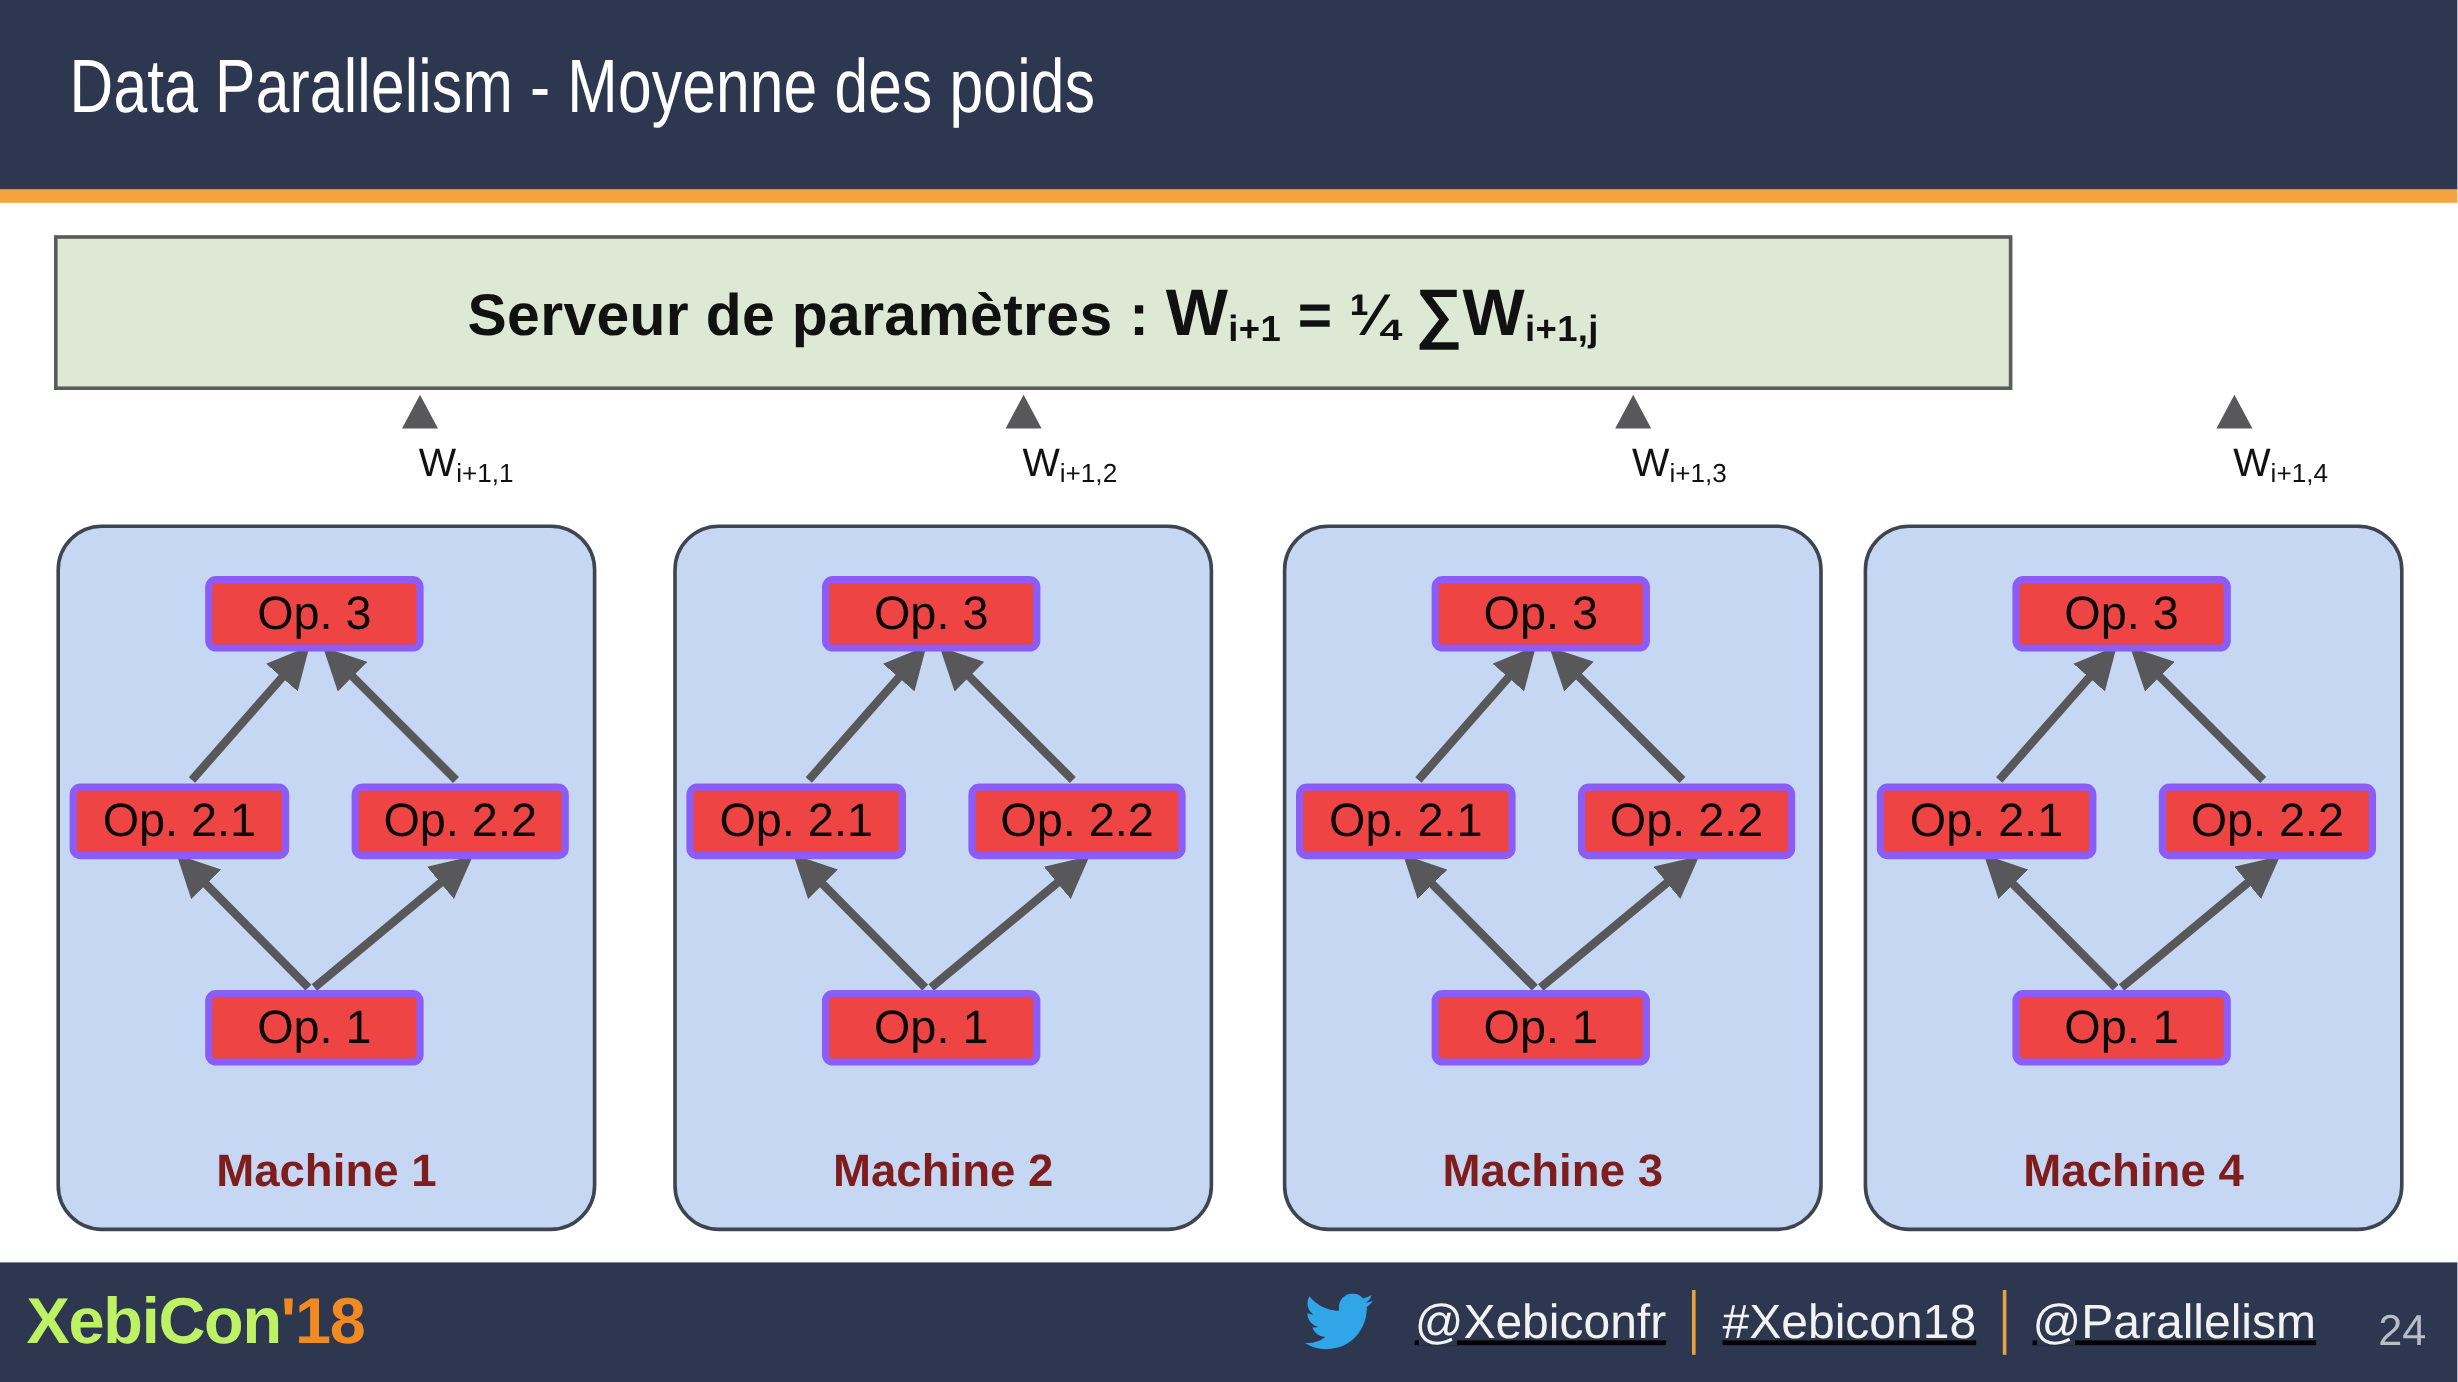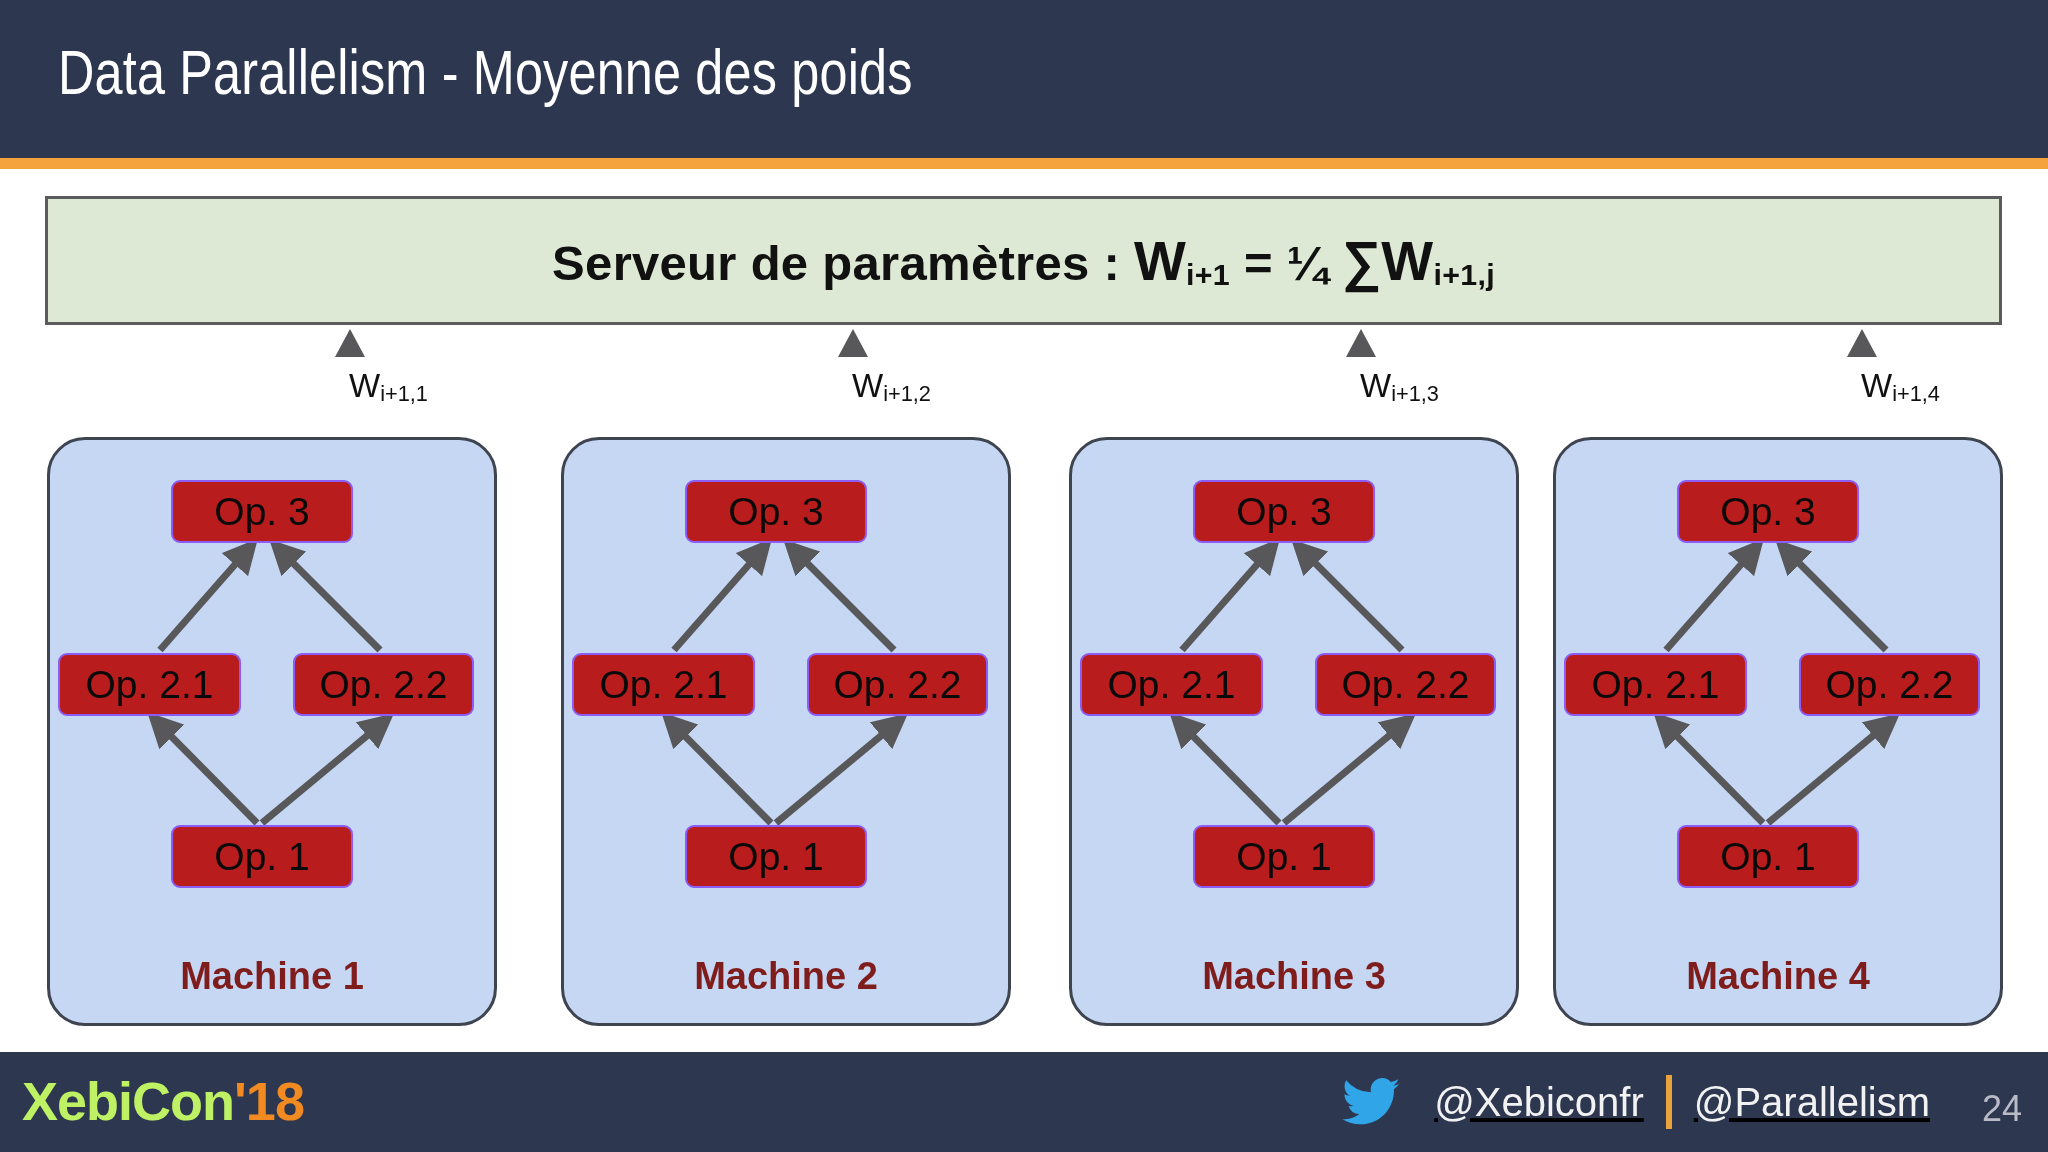--- a/index.html
+++ b/index.html
@@ -42,21 +42,21 @@
     width: 2048px;
     height: 11px;
     background: #f5a33c;
   }
 
   
   #param-server-box {
     position: absolute;
     left: 45px;
     top: 196px;
-    width: 1957px;
+    width: 1632px;
     height: 129px;
     background: #dde9d4;
     border: 3px solid #5b5b5b;
     box-sizing: border-box;
     display: flex;
     align-items: center;
     justify-content: center;
   }
   #param-server-text {
     font-family: "Liberation Sans Narrow", "Liberation Sans", sans-serif;
@@ -115,22 +115,22 @@
     text-align: center;
     font-family: "Liberation Sans", sans-serif;
     font-size: 38px;
     font-weight: bold;
     color: #7f1d1d;
   }
 
   
   .op-node {
     position: absolute;
-    background: #b91c1c;
-    border: 2px solid #8b5cf6;
+    background: #ef4444;
+    border: 6px solid #8b5cf6;
     border-radius: 9px;
     box-sizing: border-box;
     display: flex;
     align-items: center;
     justify-content: center;
     font-family: "Liberation Sans Narrow", "Liberation Sans", sans-serif;
     font-size: 39px;
     color: #0a0a0a;
     white-space: nowrap;
   }
@@ -324,18 +324,19 @@
 
 <div id="footer-bar">
   <div id="logo"><span class="logo-main">XebiCon</span><span class="logo-year">'18</span></div>
 
   <div id="footer-right">
     <svg id="twitter-icon" viewBox="0 0 24 20">
       <path fill="#30a6e8" d="M24 2.4c-.9.4-1.8.66-2.8.78 1-.6 1.77-1.55 2.13-2.68-.94.56-1.98.96-3.08 1.18A4.85 4.85 0 0 0 16.72 0c-2.68 0-4.85 2.17-4.85 4.85 0 .38.04.75.12 1.1A13.77 13.77 0 0 1 1.64.9a4.85 4.85 0 0 0 1.5 6.47 4.8 4.8 0 0 1-2.2-.6v.06c0 2.35 1.67 4.31 3.89 4.76a4.9 4.9 0 0 1-2.19.08 4.86 4.86 0 0 0 4.53 3.37A9.74 9.74 0 0 1 0 17.07 13.73 13.73 0 0 0 7.55 19.3c9.06 0 14.01-7.5 14.01-14v-.64c.96-.7 1.8-1.56 2.44-2.55z"></path>
     </svg>
     <span class="footer-handle">@Xebiconfr</span>
     <span class="footer-sep"></span>
+    <span class="footer-handle">#Xebicon18</span>
     <span class="footer-sep"></span>
     <span class="footer-handle">@Parallelism</span>
   </div>
 
   <div id="page-number">24</div>
 </div>
 
 </body></html>

